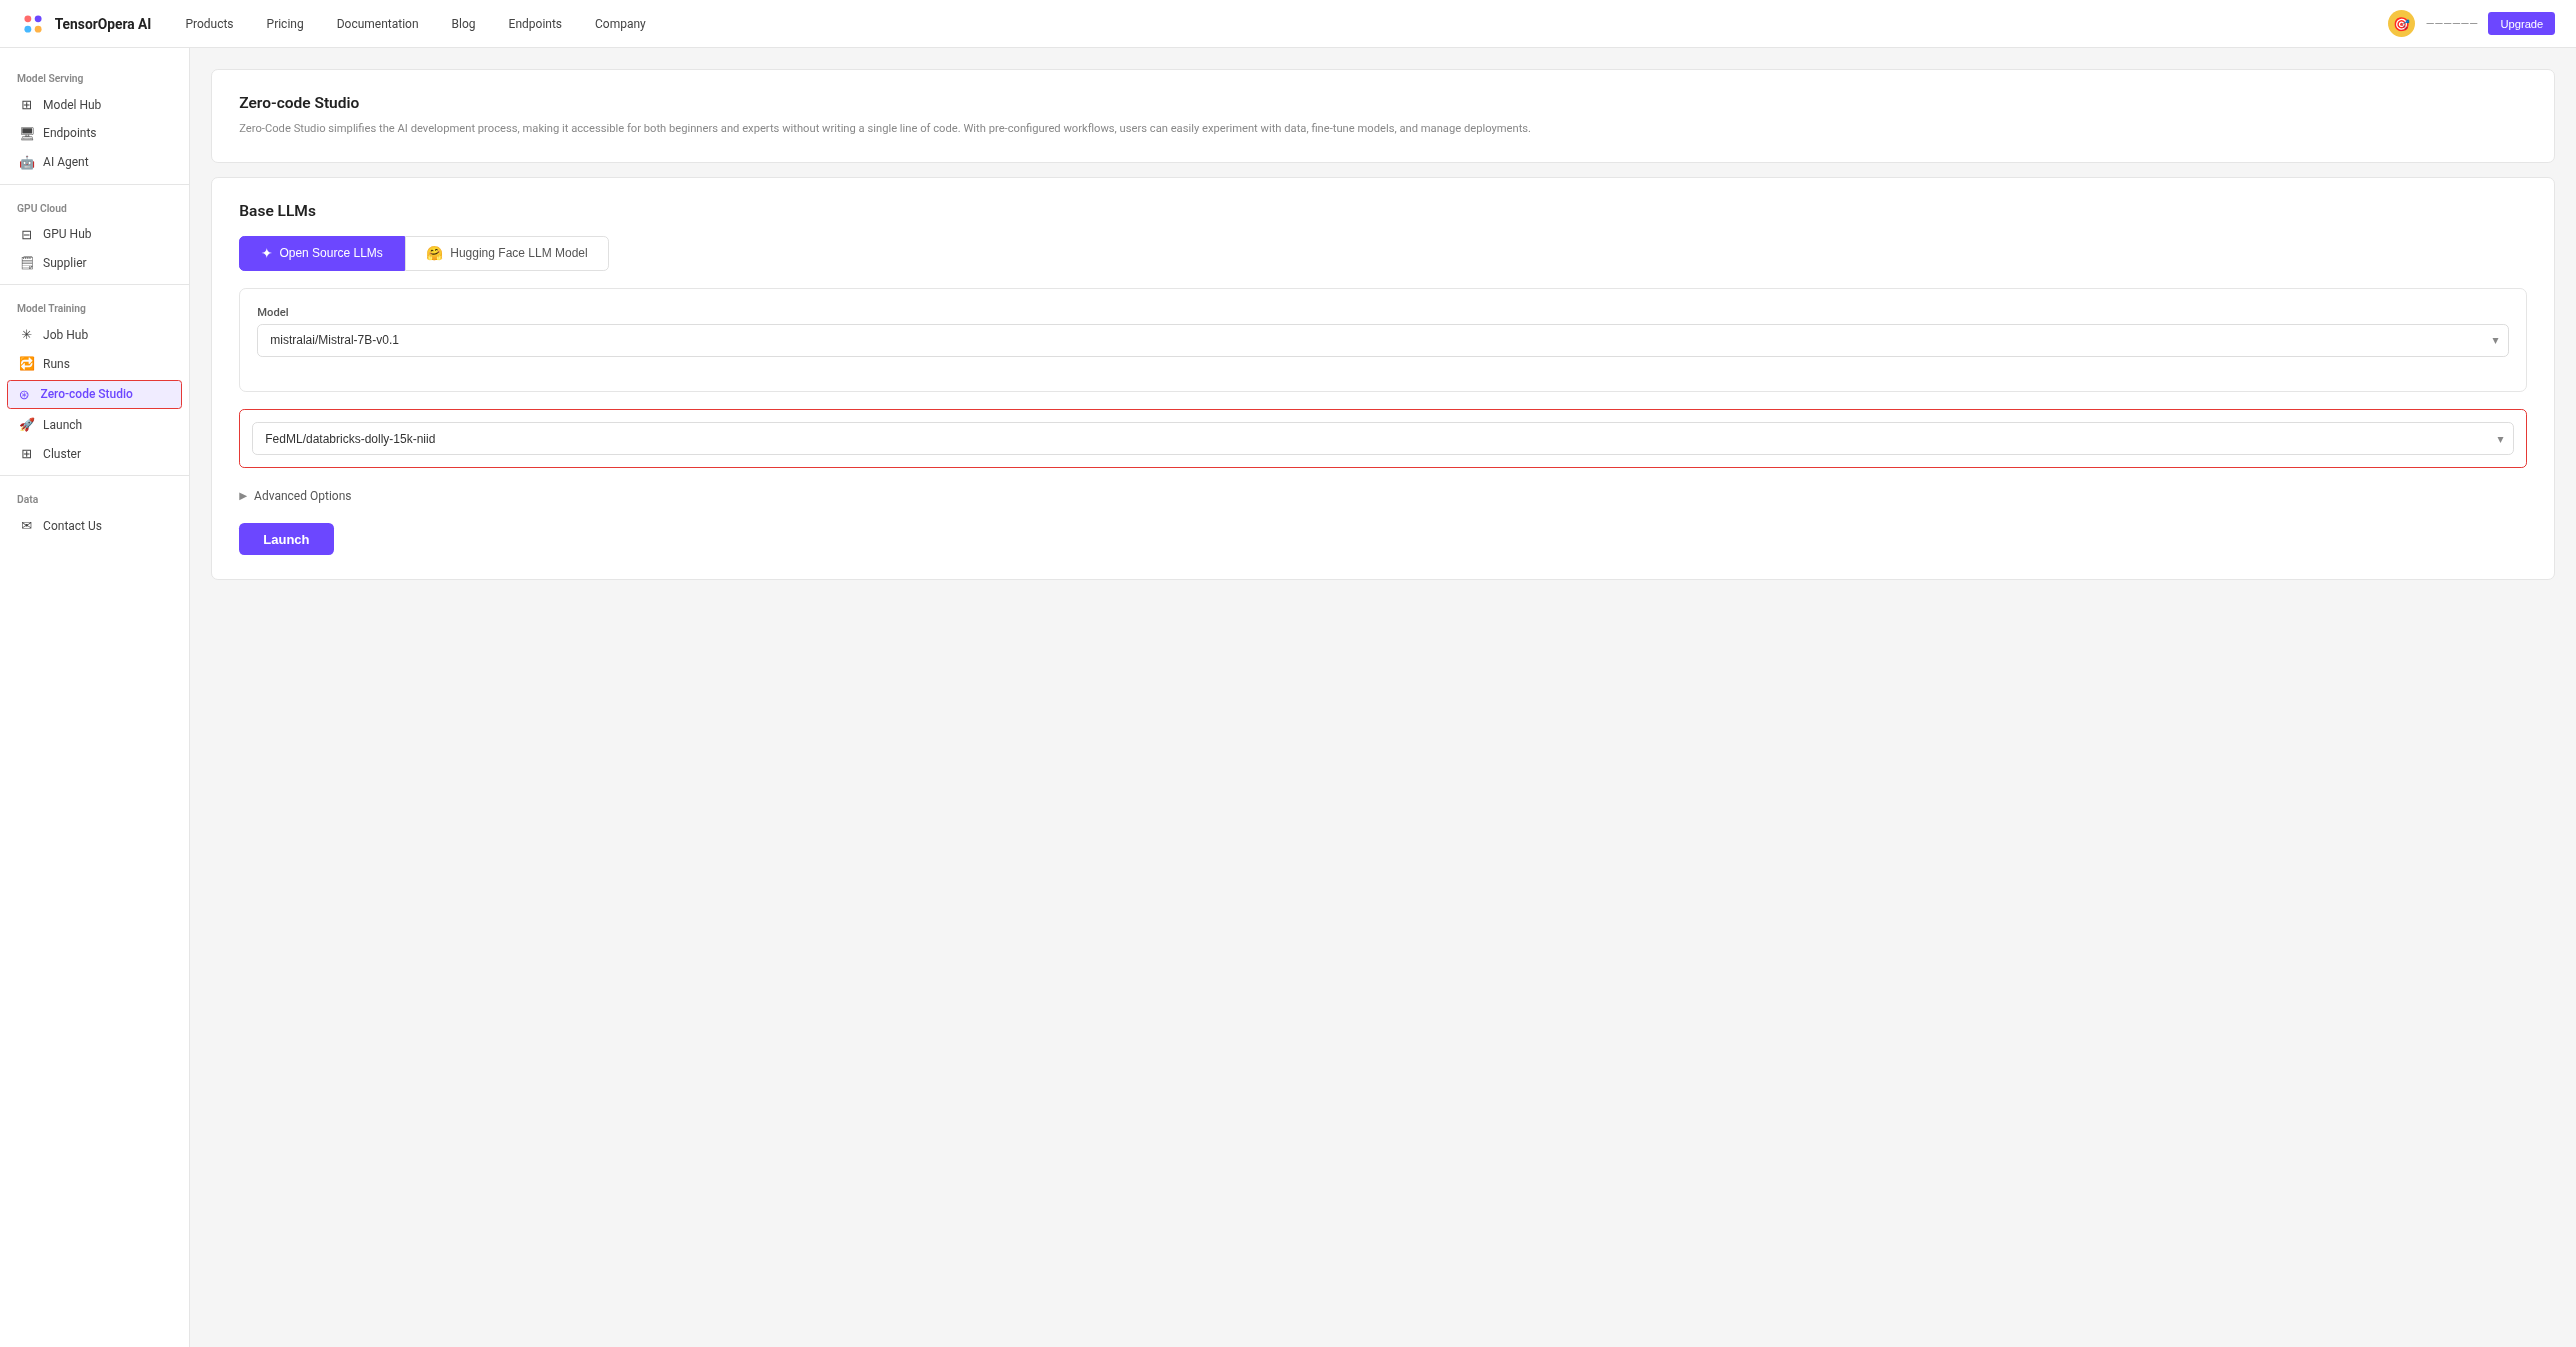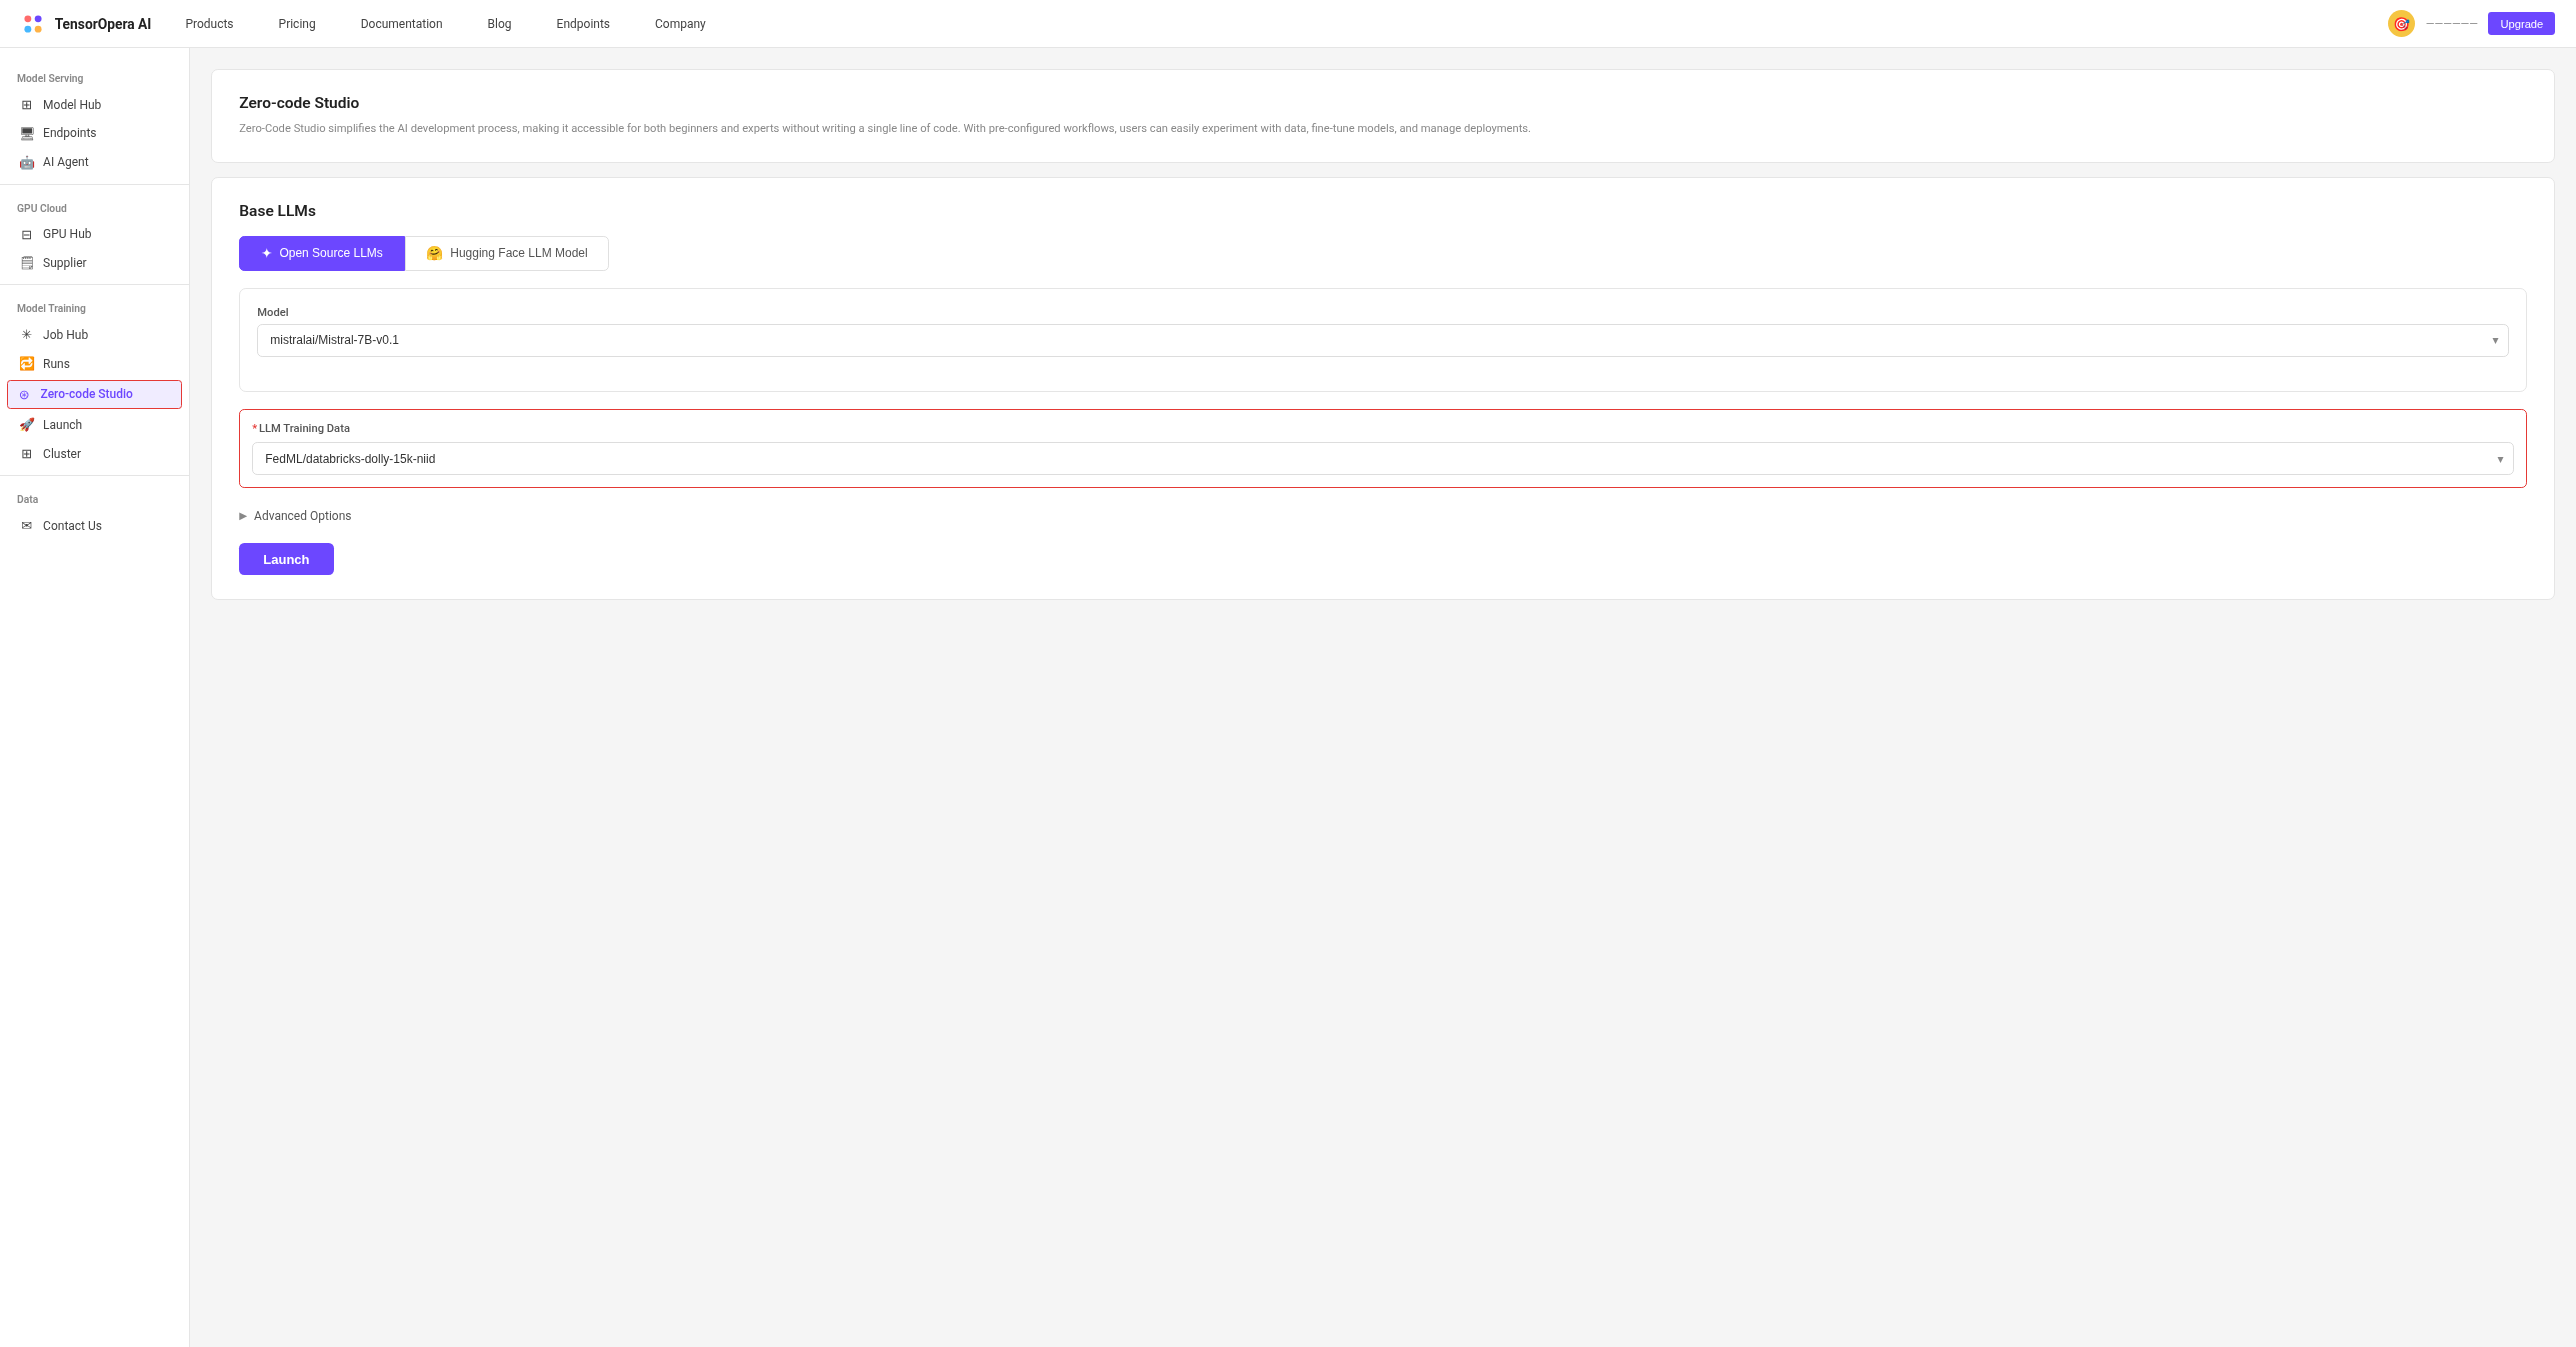--- a/index.html
+++ b/index.html
@@ -6,21 +6,21 @@
     body { font-family: -apple-system, BlinkMacSystemFont, 'Segoe UI', Roboto, sans-serif; background: #f5f5f5; color: #333; font-size: 12px; }
 
     
     .topnav {
       display: flex; align-items: center; background: #fff;
       border-bottom: 0.9px solid #e5e5e5; padding: 0 20.7px; height: 48px;
       position: fixed; top: 0; left: 0; right: 0; z-index: 100;
     }
     .logo { display: flex; align-items: center; gap: 10px; margin-right: 34px; font-weight: 700; font-size: 13.8px; color: #222; white-space: nowrap; }
     .logo-icon { width: 24px; height: 24px; }
-    .nav-links { display: flex; gap: 45px; flex: 1; }
+    .nav-links { display: flex; gap: 33px; flex: 1; }
     .nav-link { font-size: 12px; color: #444; text-decoration: none; cursor: pointer; padding: 3.4px 0; }
     .nav-right { display: flex; align-items: center; gap: 10.3px; margin-left: auto; }
     .avatar { width: 27.6px; height: 27.6px; border-radius: 50%; background: #f5c542; display: flex; align-items: center; justify-content: center; font-size: 13.8px; }
     .user-name { font-size: 11.2px; color: #888; }
     .upgrade-btn { background: #6c47ff; color: #fff; border: none; border-radius: 3.4px; padding: 5.2px 12px; font-size: 11.2px; cursor: pointer; }
 
     
     .layout { display: flex; padding-top: 48px; min-height: 100vh; }
 
     
@@ -236,23 +236,20 @@
               <option>meta-llama/Llama-2-7b</option>
               <option>tiiuae/falcon-7b</option>
             </select>
             <span class="select-arrow">▾</span>
           </div>
         </div>
       </div>
 
       
       <div class="training-data-box">
-        <div class="training-data-label">
-          <span class="req">*</span><span>LLM Training Data</span>
-        </div>
         <div class="select-wrapper">
           <select class="select-field">
             <option>FedML/databricks-dolly-15k-niid</option>
             <option>databricks/databricks-dolly-15k</option>
           </select>
           <span class="select-arrow">▾</span>
         </div>
       </div>
 
       

